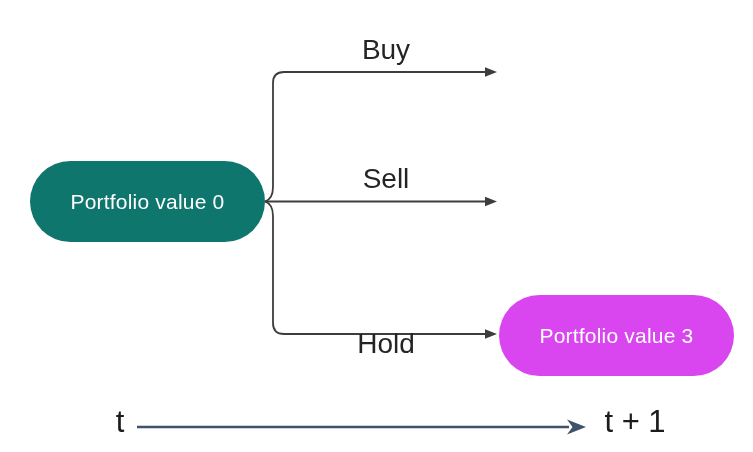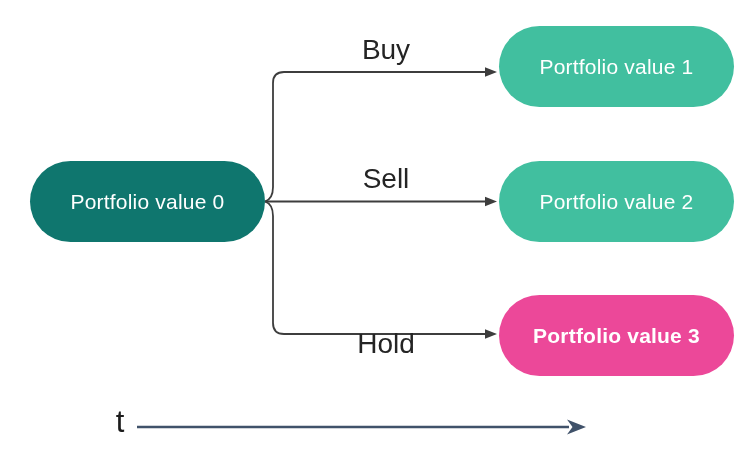--- a/index.html
+++ b/index.html
@@ -98,31 +98,26 @@
     <polygon class="edge-arrowhead" points="485,329.3 497,334 485,338.7"></polygon>
 
     <line class="timeline-line" x1="137" y1="427" x2="569" y2="427"></line>
     <polygon class="timeline-arrowhead" points="567,419.5 586,427 567,434.5 572.5,427"></polygon>
   </svg>
 
   <div class="node" id="node-p0" style="background-color: #0f766e;">
     <span>Portfolio value 0</span>
   </div>
 
-  <div class="node" id="node-p1" style="background-color: rgb(65, 191, 159);">
-    <span>Portfolio value 1</span>
-  </div>
 
-  <div class="node" id="node-p2" style="background-color: rgb(65, 191, 159);">
-    <span>Portfolio value 2</span>
-  </div>
 
-  <div class="node" id="node-p3" style="background-color: #ec4899; font-weight: bold;">
+  <div class="node" id="node-p3" style="background-color: #d946ef;">
     <span>Portfolio value 3</span>
   </div>
 
   <div class="edge-label" id="edge-label-buy" style="color: rgb(36, 36, 36);">Buy</div>
   <div class="edge-label" id="edge-label-sell" style="color: rgb(36, 36, 36);">Sell</div>
   <div class="edge-label" id="edge-label-hold" style="color: rgb(36, 36, 36);">Hold</div>
 
   <div class="time-label" id="timeline-start-label" style="color: rgb(28, 28, 28);">t</div>
+  <div class="time-label" id="timeline-end-label" style="color: rgb(28, 28, 28);">t + 1</div>
 
 </div>
 
 </body></html>

